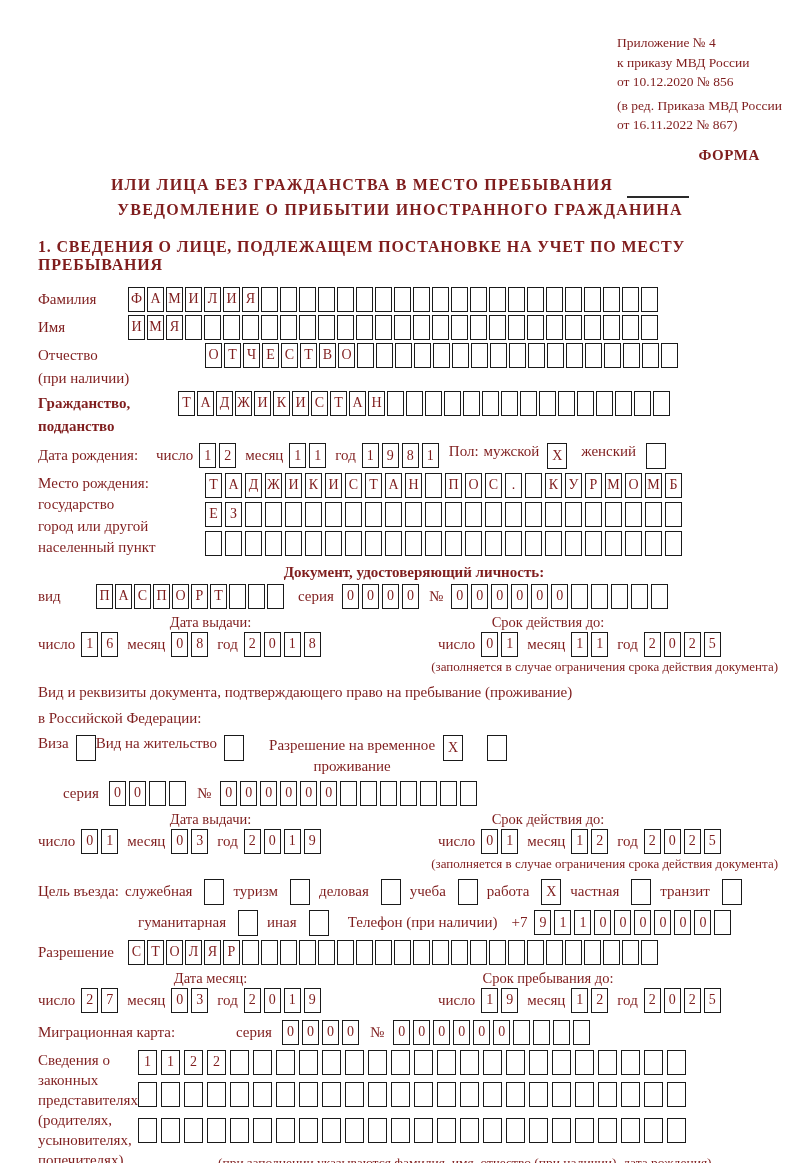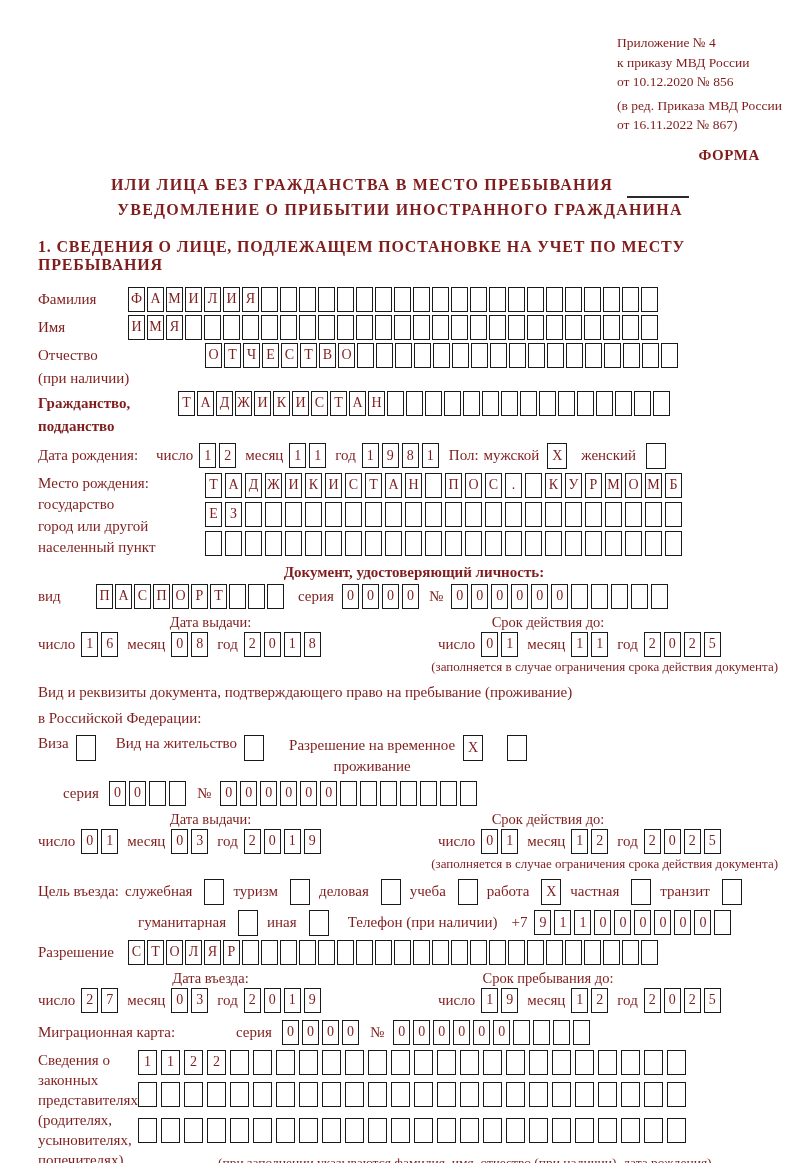--- a/index.html
+++ b/index.html
@@ -16,21 +16,21 @@
   .frow{display:flex;align-items:flex-start;margin-top:3px;}
   .lbl{flex:none;line-height:25px;}
   .lbl .l2{line-height:20px;}
   .w90{width:90px;}  .w140{width:140px;font-weight:bold;} .w167{width:167px;}
   .cells{display:inline-flex;gap:2px;flex:none;}
   .g3{gap:3px;} .g4{gap:4px;}
   .cell{flex:none;width:17px;height:25px;border:1.9px solid #1a1a1a;display:inline-flex;
         align-items:center;justify-content:center;font-size:14px;background:#fff;line-height:1;}
   .g4 .cell{width:19px;}
   .cb .cell{width:20px;height:26px;}
-  .dg{display:inline-flex;align-items:center;flex:none;}
+  .dg{display:inline-flex;flex:none;}
   .dl{padding:0 6px 0 9px;line-height:25px;}
   .dl:first-child{padding-left:0;}
   .heads{display:flex;margin-top:5px;font-size:14.5px;}
   .h1{width:345px;text-align:center;} .h2{width:330px;text-align:center;}
   .daterow{display:flex;margin-top:1px;}
   .dg1{width:400px;} 
   .note{width:740px;text-align:right;font-size:13px;margin-top:2px;}
   .center-bold{font-weight:bold;text-align:center;margin-top:4px;font-size:15px;}
   .introline{margin-top:5px;line-height:21px;}
   .optlab{text-align:center;line-height:21px;}
@@ -411,21 +411,21 @@
     <div class="introline" style="margin-top:7px;">Вид и реквизиты документа, подтверждающего право на пребывание (проживание)</div>
     <div class="introline">в Российской Федерации:</div>
 
     <div class="frow" style="margin-top:6px;">
       <span class="opt">
         <span>Виза</span>
         <span class="cells cb">
             <span class="cell"></span>
           </span>
       </span>
-      <span class="opt" style="margin-left:20px;justify-content:center;">
+      <span class="opt" style="justify-content:center;">
         <span>Вид на жительство</span>
         <span class="cells cb">
             <span class="cell"></span>
           </span>
       </span>
       <span class="opt" style="margin-left:24px;">
         <span class="optlab" style="width:168px;">Разрешение на временное проживание</span>
         <span class="cells cb">
             <span class="cell">X</span>
           </span>
@@ -612,21 +612,21 @@
           <span class="cell"></span>
           <span class="cell"></span>
           <span class="cell"></span>
           <span class="cell"></span>
           <span class="cell"></span>
           <span class="cell"></span>
         </span>
     </div>
 
     <div class="heads">
-      <span class="h1">Дата въезда:</span>
+      <span class="h1">Дата месяц:</span>
       <span class="h2">Срок пребывания до:</span>
     </div>
     <div class="daterow">
       <span class="dg dg1">
         <span class="dl">число</span>
         <span class="cells g3">
             <span class="cell">2</span>
             <span class="cell">7</span>
           </span>
         <span class="dl">месяц</span>

